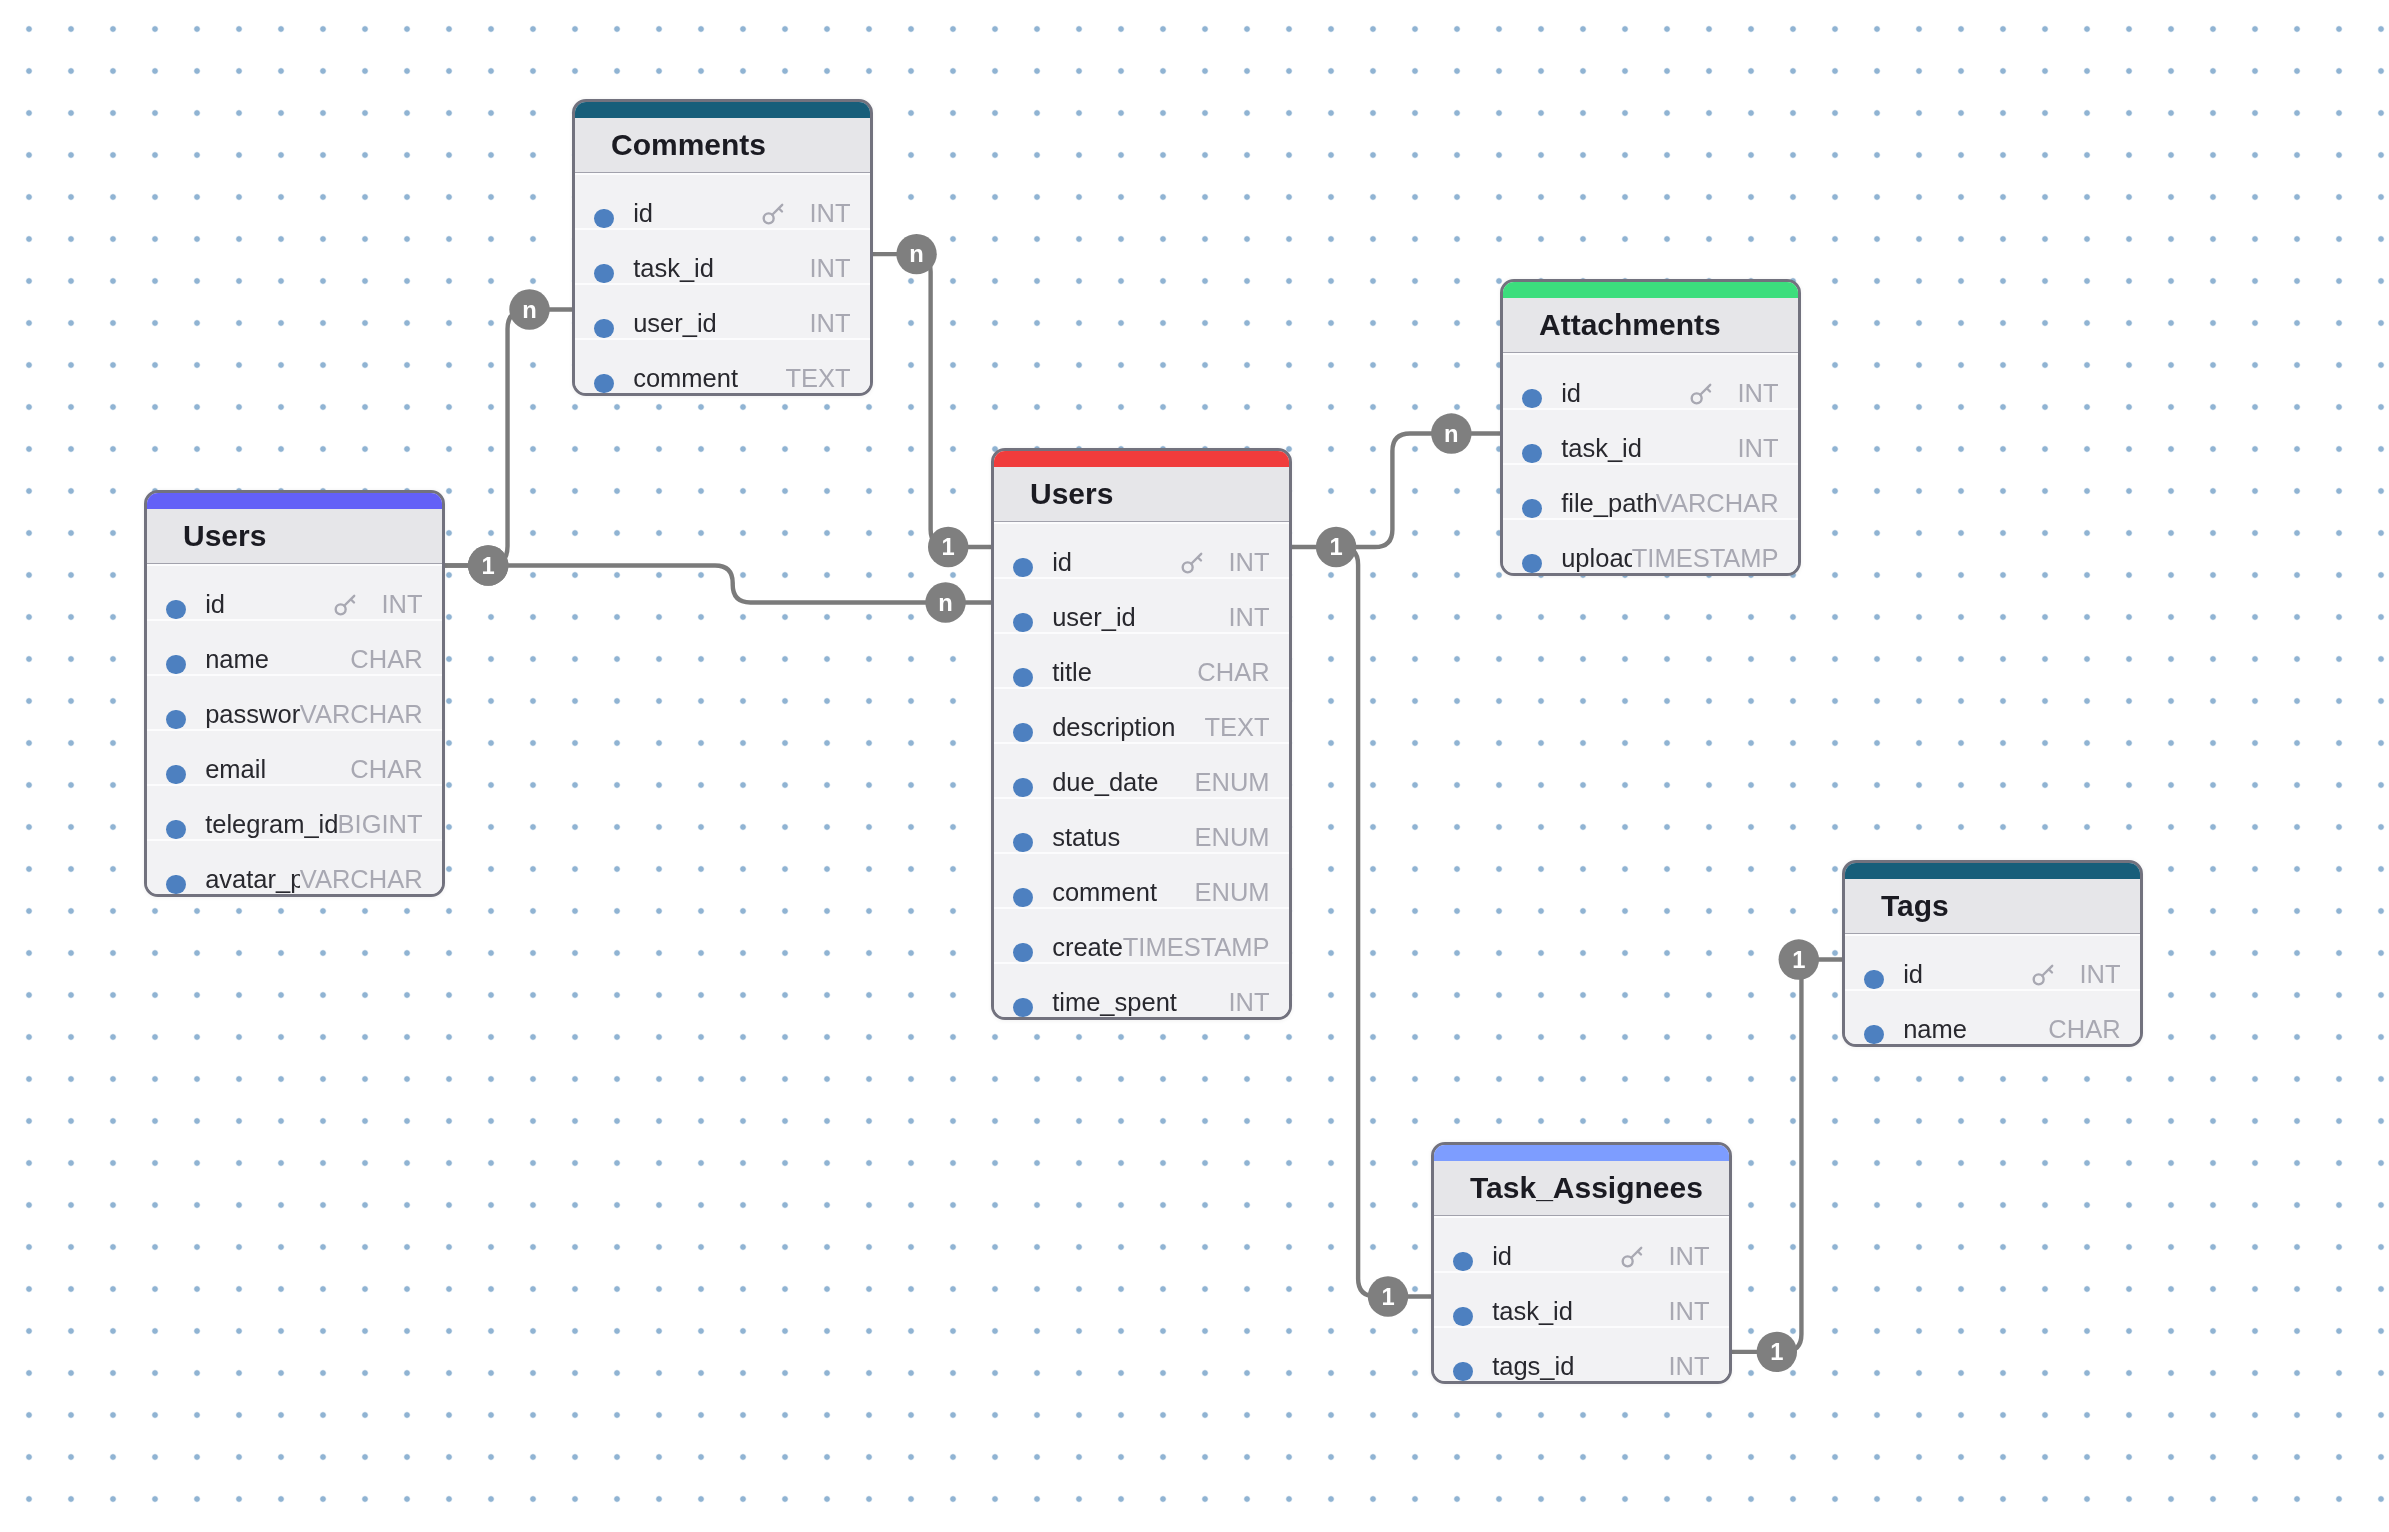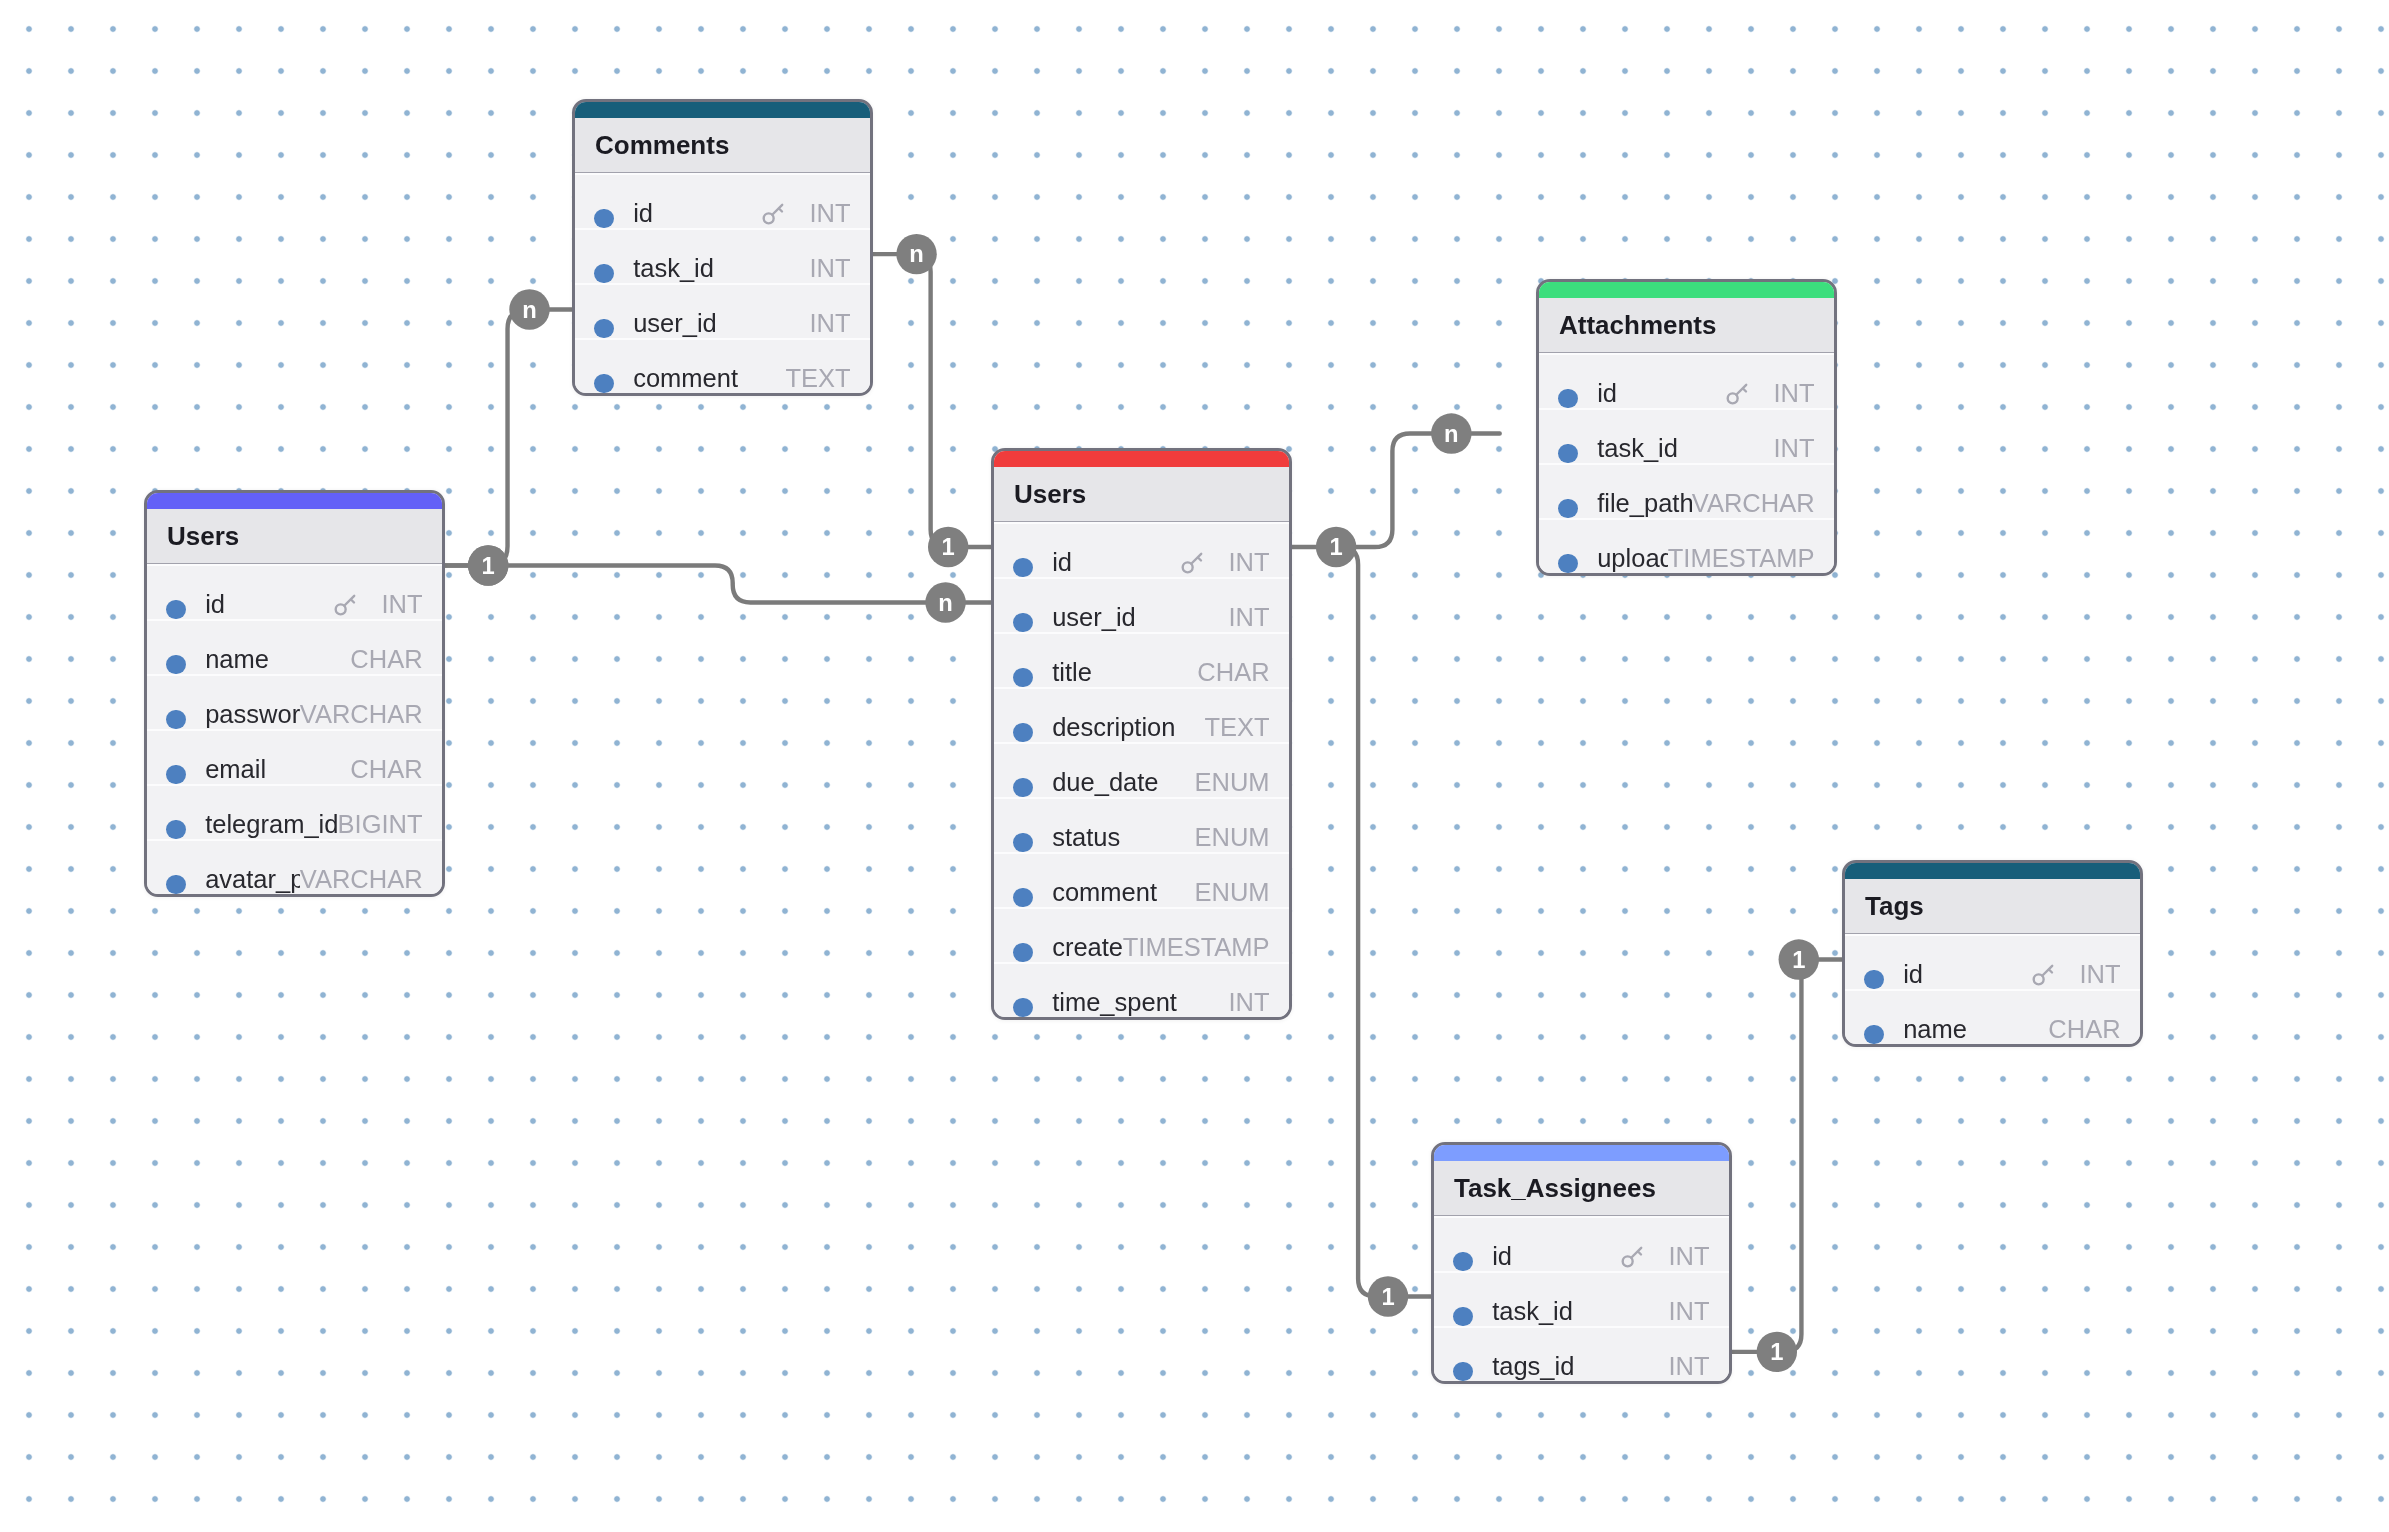--- a/index.html
+++ b/index.html
@@ -20,22 +20,22 @@
   .badge-circle{fill:#7f7f7f;}
   .badge-label{fill:#ffffff;font-size:27px;font-weight:bold;text-anchor:middle;font-family:"Liberation Sans",sans-serif;}
   .table{
     position:absolute;width:301px;box-sizing:border-box;
     border:3.1px solid #72727e;border-radius:14px;overflow:hidden;
     background:#f2f2f4;box-shadow:0 0.9px 4.4px rgba(0,0,0,0.06);
   }
   .strip{height:16px;}
   .title-row{
     height:54px;background:#e6e6e9;border-bottom:1.8px solid #a2a2ac;
-    display:flex;align-items:center;padding:0 20px;
-    font-size:26px;font-weight:700;color:#1b1b22;
+    display:flex;align-items:center;padding:0 36px;
+    font-size:30px;font-weight:700;color:#1b1b22;
   }
   .row{
     height:53px;border-top:2.6px solid #fcfcfd;background:#f2f2f4;
     display:flex;align-items:flex-end;padding:0 19.4px;box-sizing:content-box;
     font-size:25.5px;
   }
   .dot{width:19.4px;height:19.4px;border-radius:50%;background:#4d80c0;margin-right:19.4px;flex:none;}
   .fname{flex:1;color:#28282e;white-space:nowrap;overflow:hidden;}
   .ftype{color:#a8a8b2;display:flex;align-items:center;gap:24px;white-space:nowrap;}
   .key-icon{flex:none;display:block;}
@@ -252,21 +252,21 @@
         </span>
       </div>
       <div class="row">
         <span class="dot"></span>
         <span class="fname">time_spent</span>
         <span class="ftype">
           <span>INT</span>
         </span>
       </div>
     </div>
-    <div class="table" style="left: 1500px; top: 279px; margin-left: 36px;">
+    <div class="table" style="left: 1500px; top: 279px;">
       <div class="strip" style="background: rgb(60, 222, 125);"></div>
       <div class="title-row">
         <span>Attachments</span>
       </div>
       <div class="row">
         <span class="dot"></span>
         <span class="fname">id</span>
         <span class="ftype">
           <svg viewBox="0 0 24 24" width="26" height="26" class="key-icon" fill="none" stroke="#a8a8b2" stroke-width="2.2" stroke-linecap="round" stroke-linejoin="round">
             <circle cx="8" cy="16" r="4.6"></circle>

